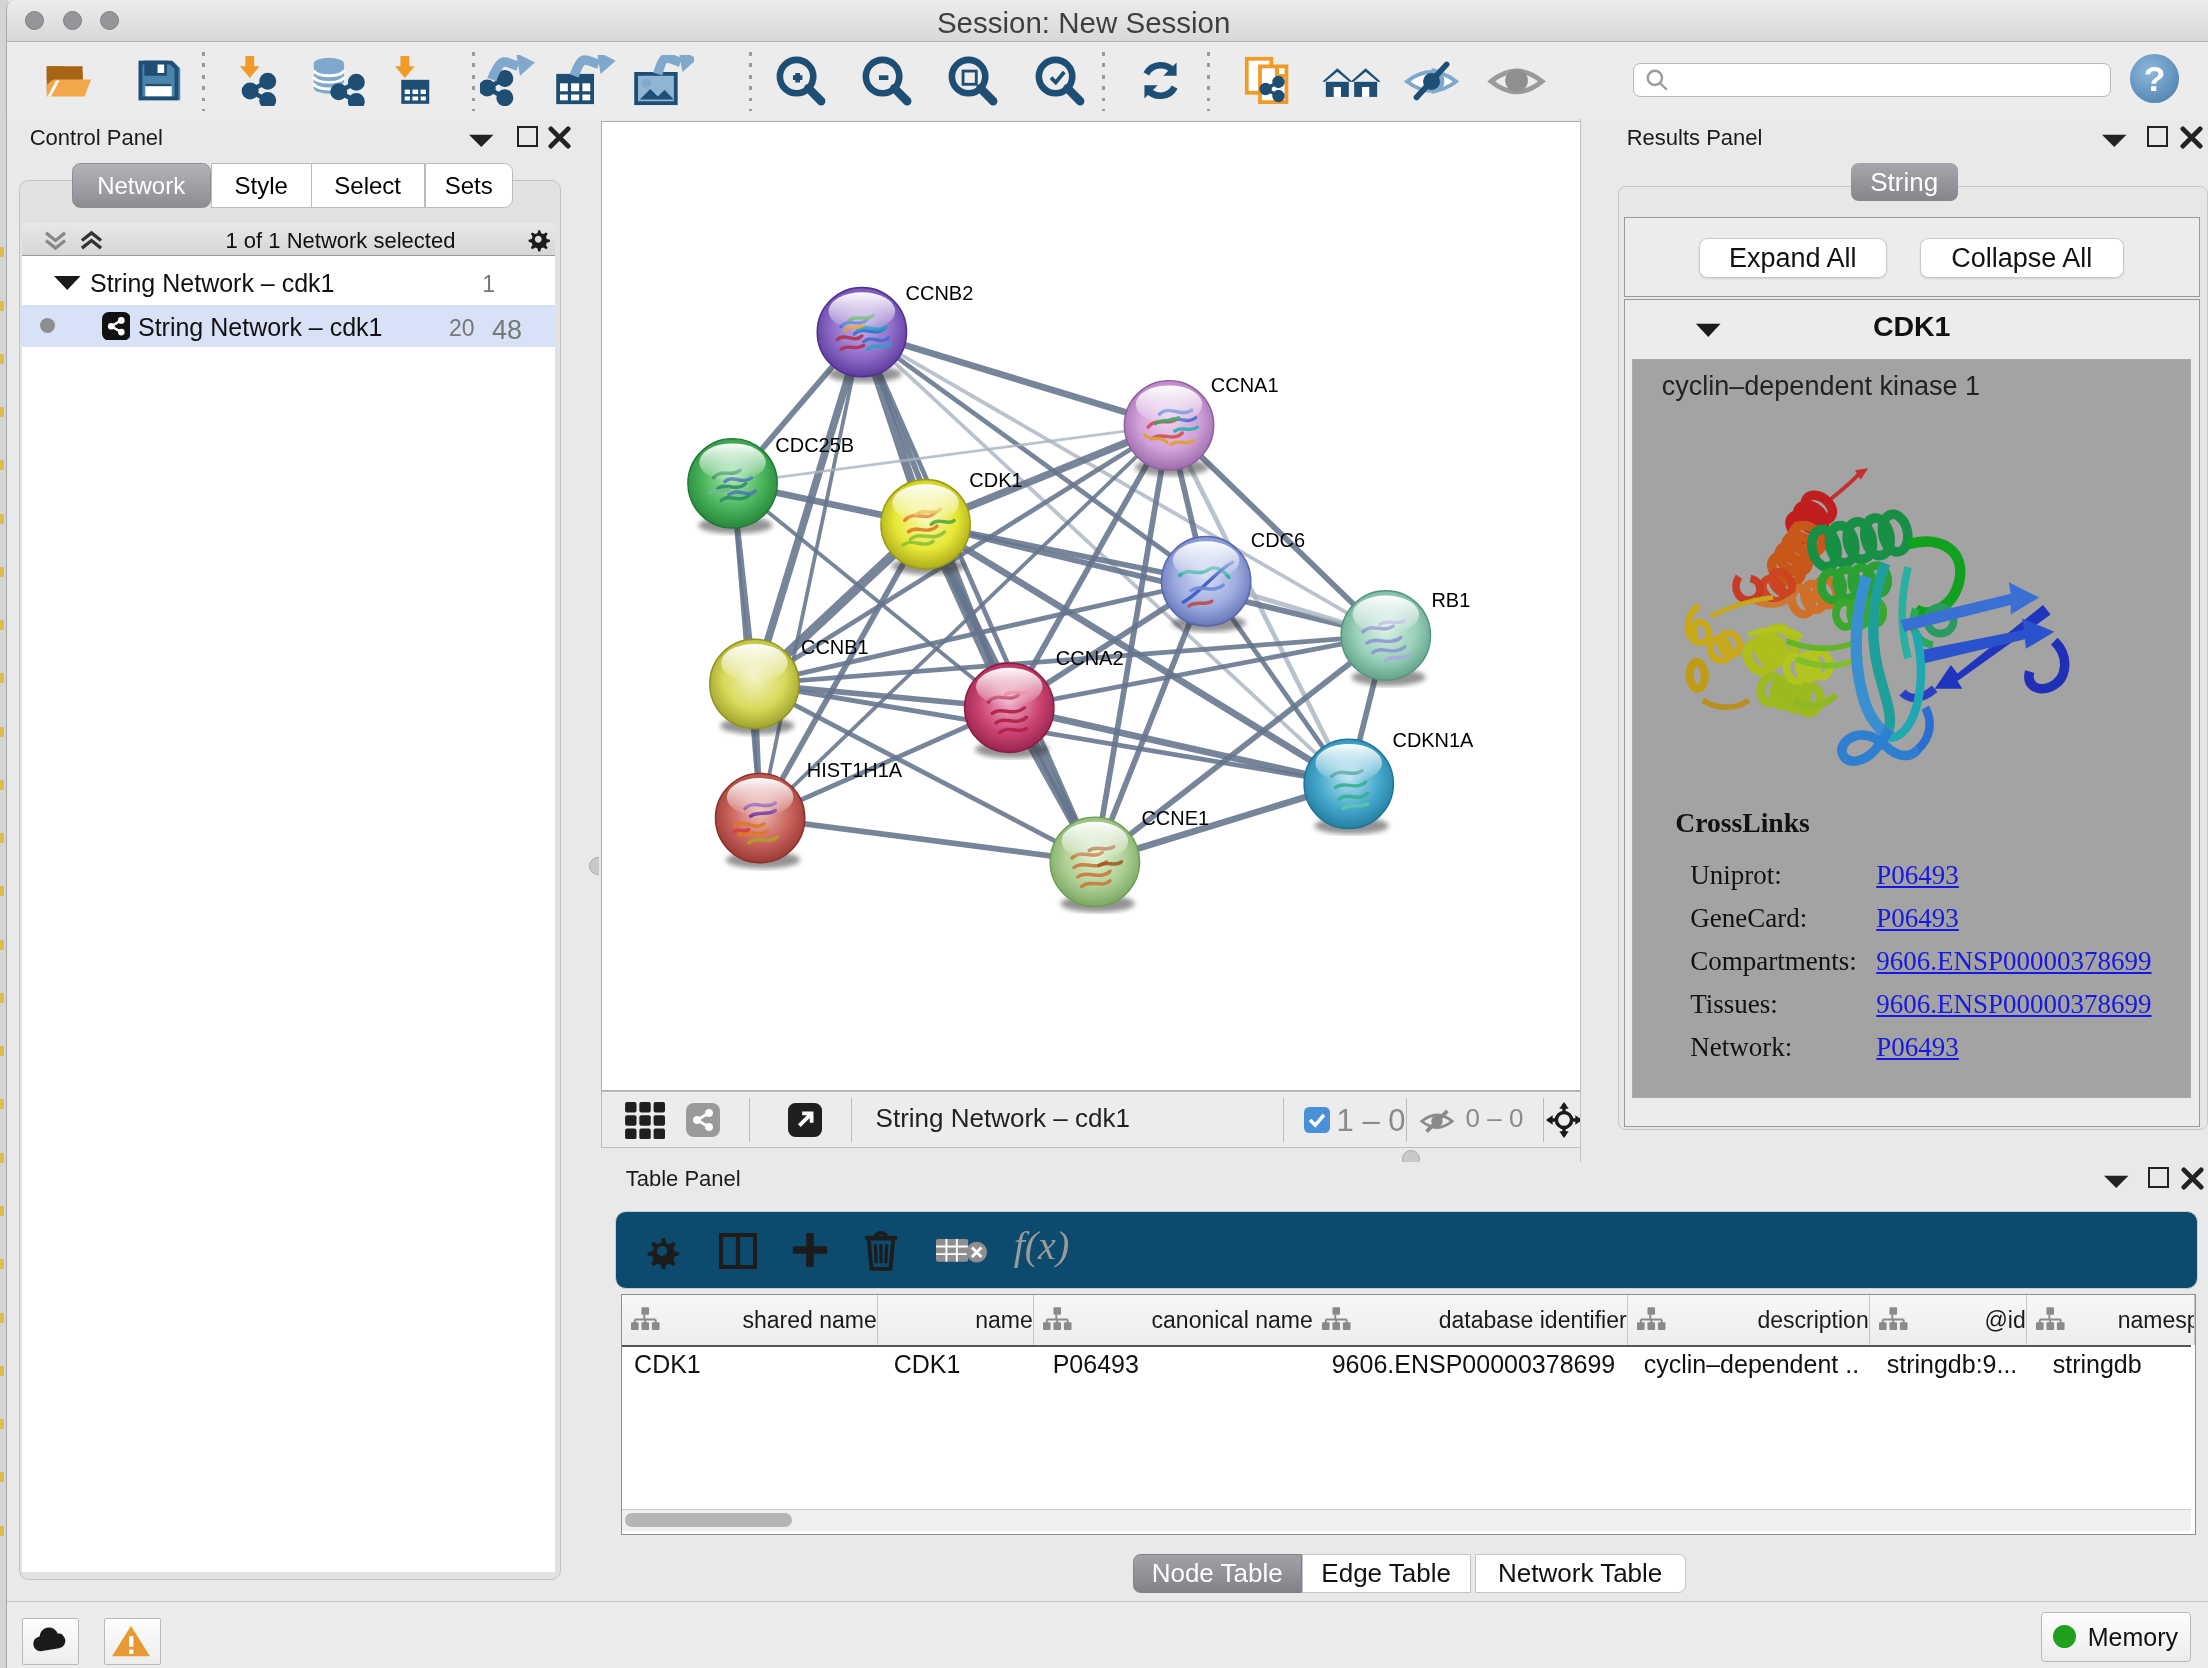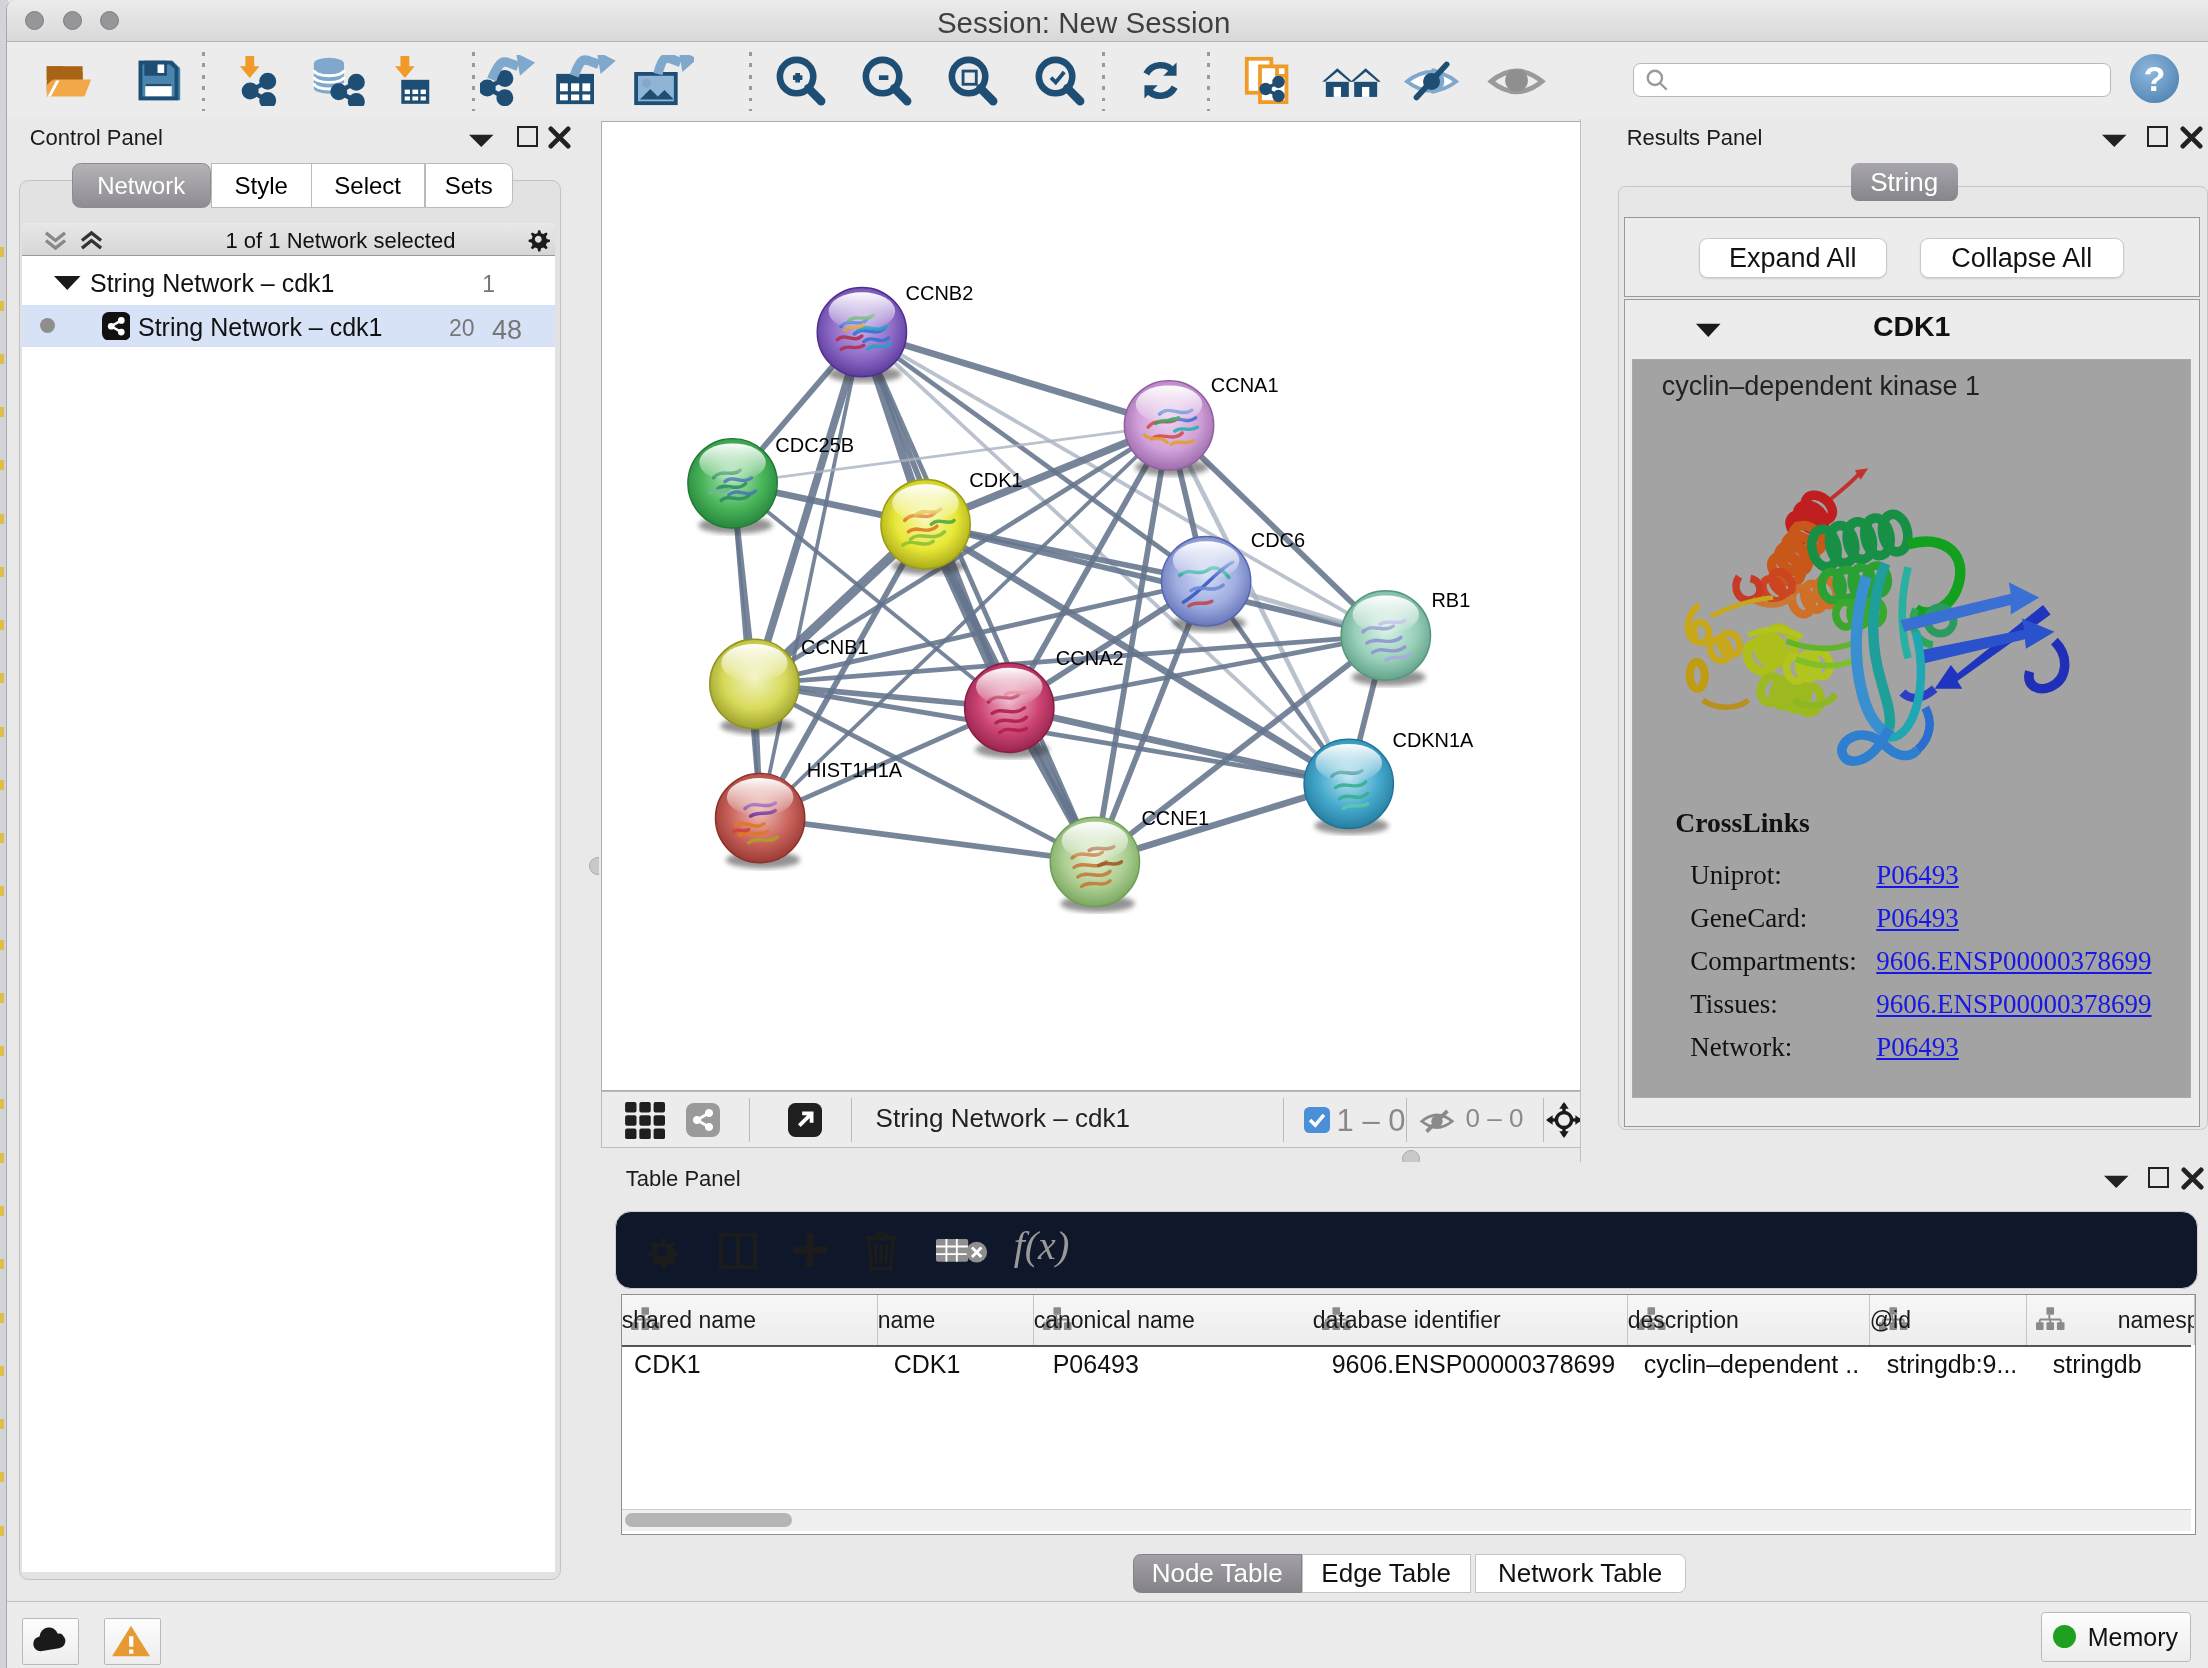--- a/index.html
+++ b/index.html
@@ -33,24 +33,24 @@
 #canvas{position:absolute;left:1.9px;top:1.9px;width:980px;height:968px;background:#fff;border:1px solid #adadad;}
 #nettools{position:absolute;left:1.9px;top:972px;width:982px;height:55px;background:#ececec;border:1px solid #bdbdbd;}
 
 #results{left:1573px;top:119px;width:630px;height:1043px;background:#e9e9e9;border-left:1px solid #c0c0c0;}
 #resbox{position:absolute;left:37px;top:67px;width:588px;height:942px;background:#e7e7e7;border:1.9px solid #c6c6c6;border-radius:7.6px;}
 #stringtab{position:absolute;left:270px;top:44px;width:107px;height:38px;background:linear-gradient(#a8a6ac,#87858c);border-radius:7.6px;color:#fff;font-size:26px;text-align:center;line-height:38px;z-index:3;}
 .resinner{position:absolute;background:#ececec;border:1px solid #999;}
 .btn{position:absolute;background:#fff;border:1px solid #c9c9c9;border-radius:8.6px;font-size:27px;color:#111;text-align:center;box-shadow:0 1px 1.9px rgba(0,0,0,0.12);}
 
 #tablepanel{left:592px;top:1162px;width:1611px;height:438px;background:#e9e9e9;}
-#tptools{position:absolute;left:16px;top:49px;width:1581px;height:76px;background:#0f172a;border:1px solid #cecece;border-radius:16px;}
+#tptools{position:absolute;left:16px;top:49px;width:1581px;height:76px;background:#0c4a6e;border:1px solid #cecece;border-radius:11px;}
 #tbl{position:absolute;left:22px;top:132px;width:1573px;height:239px;background:#fff;border:1.9px solid #8f8f8f;}
 .th{position:absolute;top:0;height:50px;background:linear-gradient(#f7f7f7,#ededed);border-right:1px solid #c6c6c6;box-sizing:border-box;}
-.thl{position:absolute;top:12.4px;font-size:23px;color:#1a1a1a;width:100%;text-align:left;}
+.thl{position:absolute;top:12.4px;font-size:23px;color:#1a1a1a;width:100%;text-align:right;}
 .td{position:absolute;top:52px;font-size:25px;color:#111;}
 .ttab{position:absolute;top:392px;height:39px;box-sizing:border-box;background:#fff;border:1px solid #c4c4c4;font-size:26px;text-align:center;line-height:37px;color:#111;}
 
 #statusbar{left:0;top:1601px;width:100%;height:68px;background:#ececec;border-top:1px solid #c3c3c3;}
 .sbtn{position:absolute;top:16px;width:55px;height:45px;background:linear-gradient(#fdfdfd,#ededed);border:1px solid #b9b9b9;border-radius:1.9px;}
 a.lnk{color:#1717e6;text-decoration:underline;}
 </style>
 </head>
 <body>
 <div class="abs" id="deskstrip">

